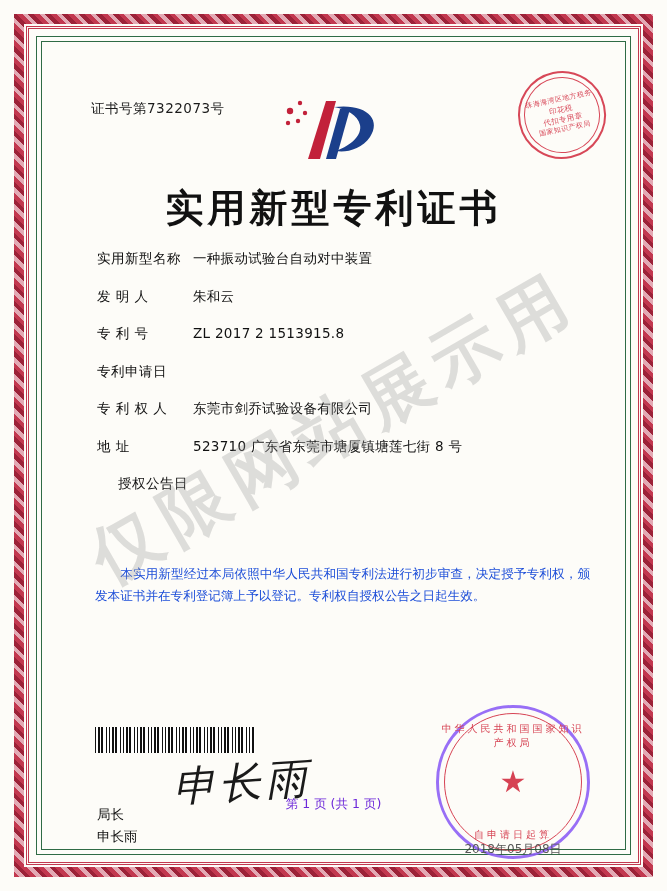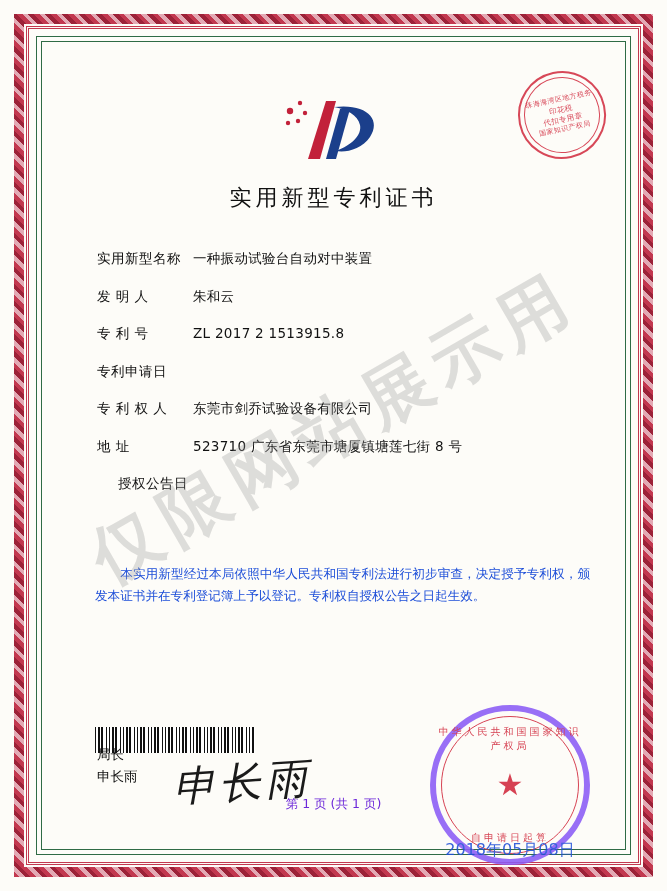--- a/index.html
+++ b/index.html
@@ -76,22 +76,22 @@
 
   
   .logo{
     position:absolute;left:50%;top:38px;transform:translateX(-50%);
     width:120px;height:76px;
   }
 
   .title{
     position:absolute;left:0;right:0;top:128px;
     text-align:center;
-    font-size:22px;
-    font-weight:normal;
+    font-size:38px;
+    font-weight:bold;
     letter-spacing:4px;
     color:#111;
     font-family:"DejaVu Sans", sans-serif;
   }
 
   .fields{
     position:absolute;left:42px;right:20px;top:195px;
     font-size:13.5px;color:#111;
     font-family:"DejaVu Sans", sans-serif;
   }
@@ -121,62 +121,62 @@
   
   .barcode{
     position:absolute;left:40px;top:672px;
     width:160px;height:26px;
     background:repeating-linear-gradient(90deg,
       #111 0 1px, #fff 1px 3px, #111 3px 5px, #fff 5px 6px,
       #111 6px 8px, #fff 8px 11px, #111 11px 12px, #fff 12px 14px);
   }
 
   .signblock{
-    position:absolute;left:42px;top:688px;
+    position:absolute;left:42px;top:748px;
     font-size:13.5px;line-height:1.65;
     font-family:"DejaVu Sans", sans-serif;
     color:#111;
   }
   .signature{
     position:absolute;left:118px;top:700px;
     font-size:42px;
     font-family:"DejaVu Serif", serif;
     font-style:italic;
     color:#1a1a1a;
     transform:rotate(-4deg);
     letter-spacing:4px;
     white-space:nowrap;
   }
 
   
   .big-seal{
     position:absolute;right:22px;top:650px;
     width:148px;height:148px;border-radius:50%;
-    border:6px solid #8b5cf6;
+    border:3px solid #8b5cf6;
     color:#d1293d;
     opacity:.88;
   }
   .big-seal .ring{
     position:absolute;inset:5px;border-radius:50%;
     border:1px solid #d1293d;
   }
   .seal-star{
     position:absolute;left:50%;top:50%;transform:translate(-50%,-50%);
     font-size:30px;color:#d1293d;line-height:1;
   }
   .seal-arc-top, .seal-arc-bottom{
     position:absolute;left:0;right:0;text-align:center;
     font-size:10px;letter-spacing:3px;
     font-family:"DejaVu Sans", sans-serif;
   }
   .seal-arc-top{top:14px;}
   .seal-arc-bottom{bottom:14px;}
   .seal-date{
     position:absolute;left:50%;bottom:-2px;transform:translateX(-50%);
-    font-size:16px;color:#1d4ed8;white-space:nowrap;
+    font-size:12px;color:#404040;white-space:nowrap;
     font-family:"DejaVu Sans", sans-serif;
   }
 
   .footer{
     position:absolute;left:0;right:0;bottom:28px;
     text-align:center;font-size:12.5px;color:#6d28d9;
     font-family:"DejaVu Sans", sans-serif;
   }
 
   
@@ -202,20 +202,21 @@
 
 <div class="page">
 
   <div class="border-outer"></div>
   <div class="border-mid"></div>
   <div class="border-inner"></div>
   <div class="border-inner2"></div>
 
   <div class="content">
 
+    <div class="serial">证书号第7322073号</div>
 
     <div class="top-seal">
       <div class="ts-in">
         <span class="ts-arc">珠海海湾区地方税务</span>
         <span>印花税</span>
         <span>代扣专用章</span>
         <span class="ts-arc">国家知识产权局</span>
       </div>
     </div>
 

